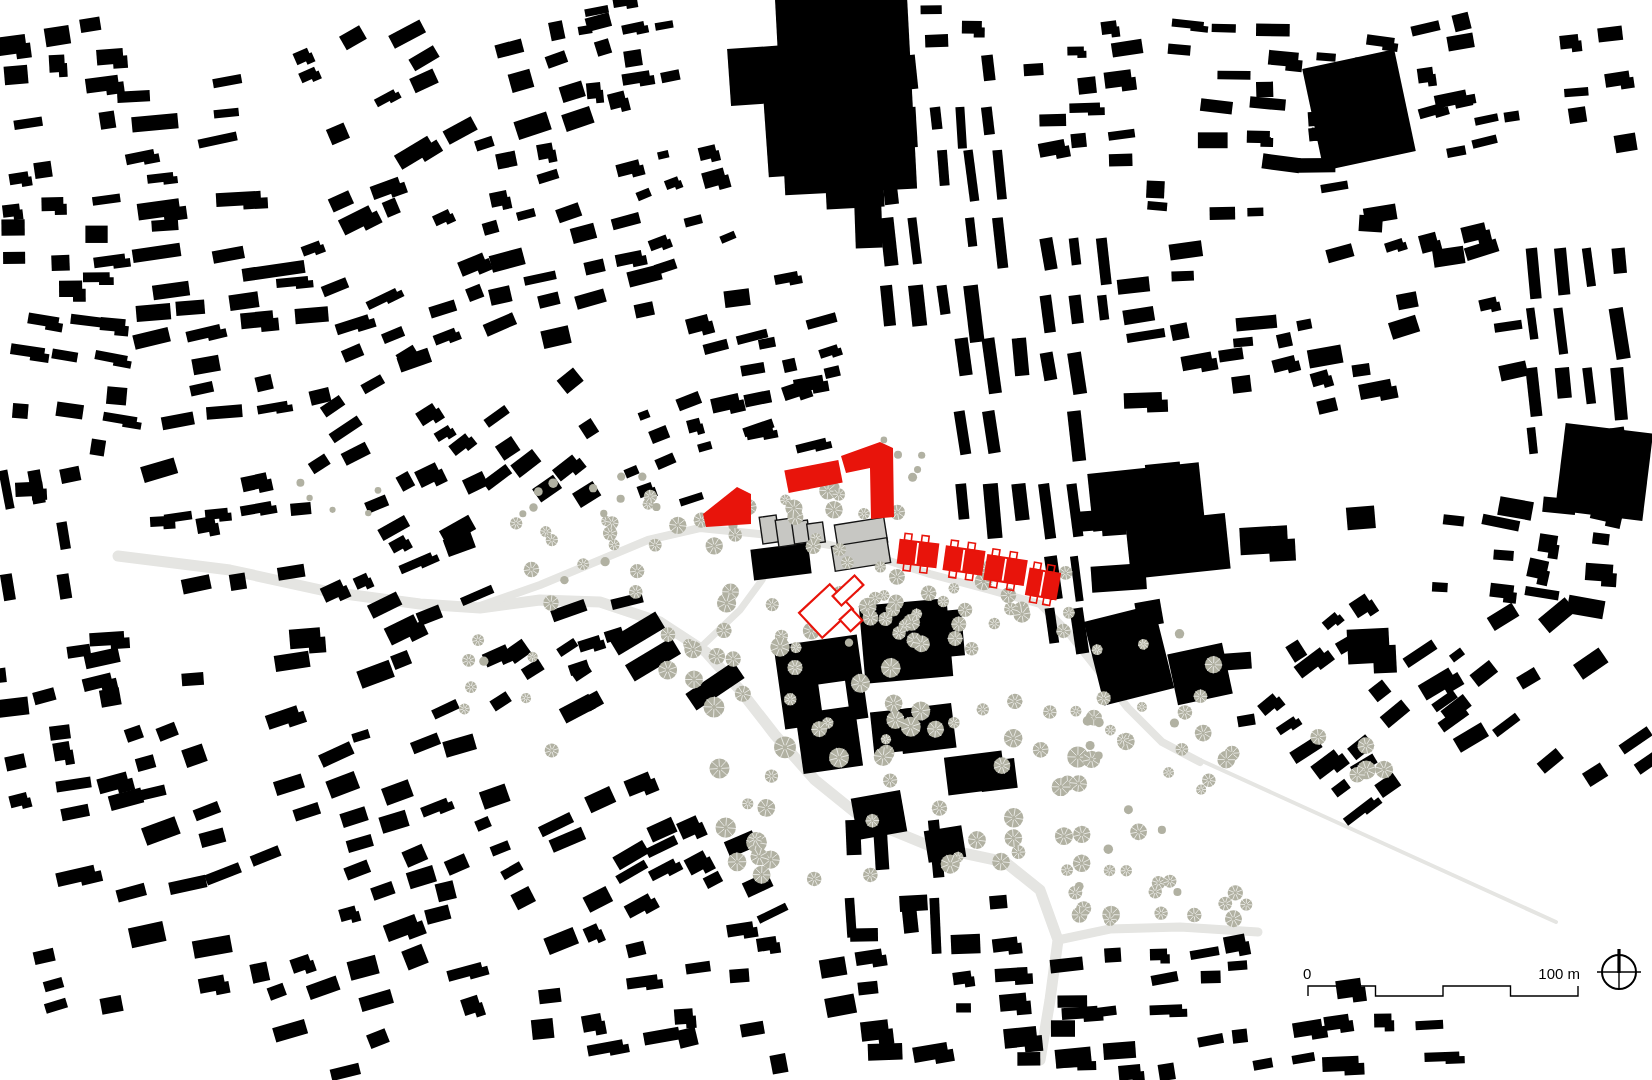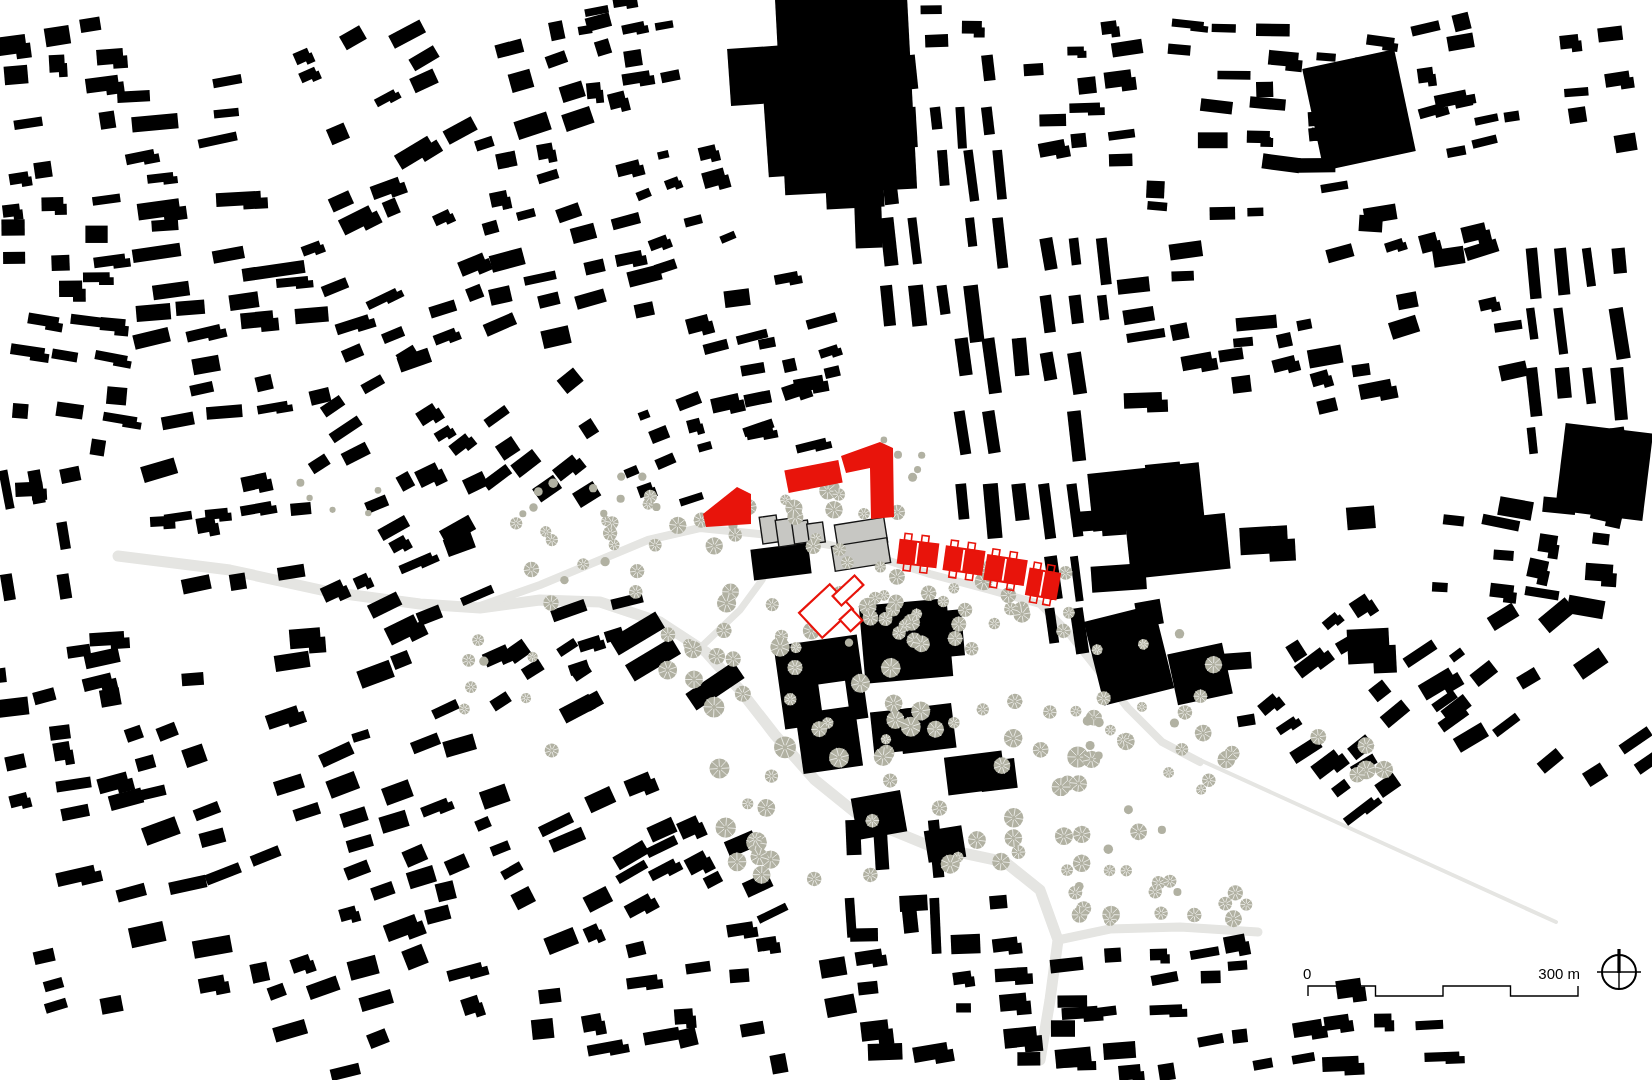--- a/index.html
+++ b/index.html
@@ -1886,14 +1886,14 @@
         <path d="M1308,996 L1308,986 H1375.5 V996 H1443 V986 H1510.5 V996 H1578 V986" fill="none" stroke="#000000" stroke-width="1.4"></path>
       </g>
     <g id="layer-compass">
         <circle cx="1619" cy="972" r="17" fill="none" stroke="#000000" stroke-width="2"></circle>
         <line x1="1597" y1="972" x2="1641" y2="972" stroke="#000000" stroke-width="1.4"></line>
         <line x1="1619" y1="949" x2="1619" y2="973" stroke="#000000" stroke-width="3.2"></line>
         <line x1="1619" y1="972" x2="1619" y2="989" stroke="#000000" stroke-width="1.4"></line>
       </g>
   </svg>
   <span class="maplabel" id="lbl-zero">0</span>
-  <span class="maplabel" id="lbl-200">300 m</span>
+  <span class="maplabel" id="lbl-200">100 m</span>
 </div>
 
 </body></html>

